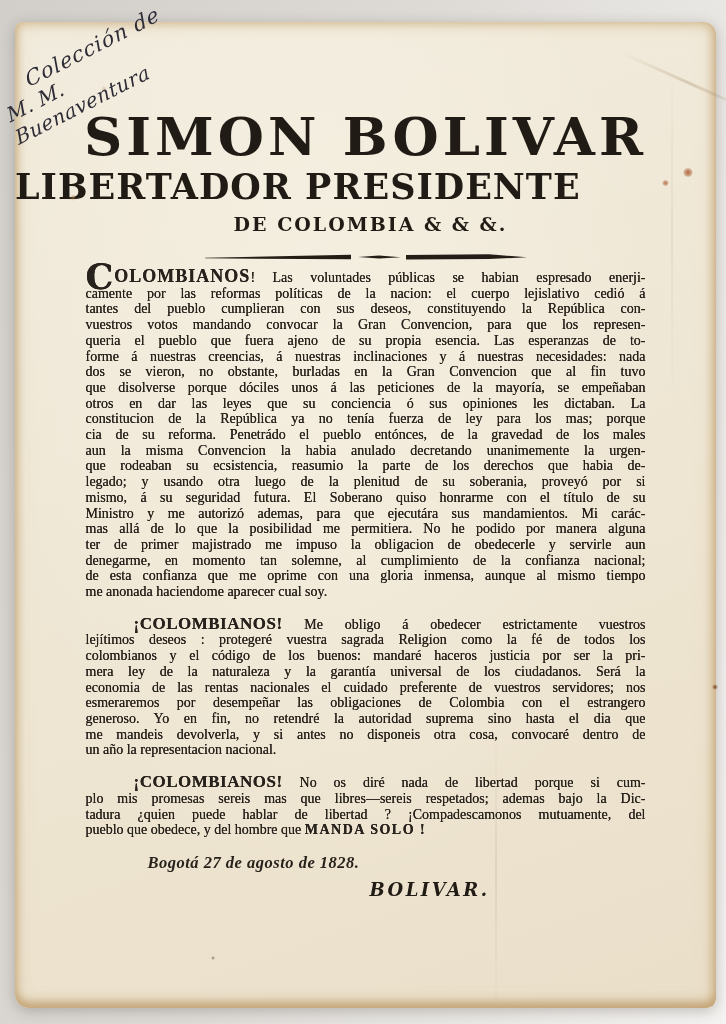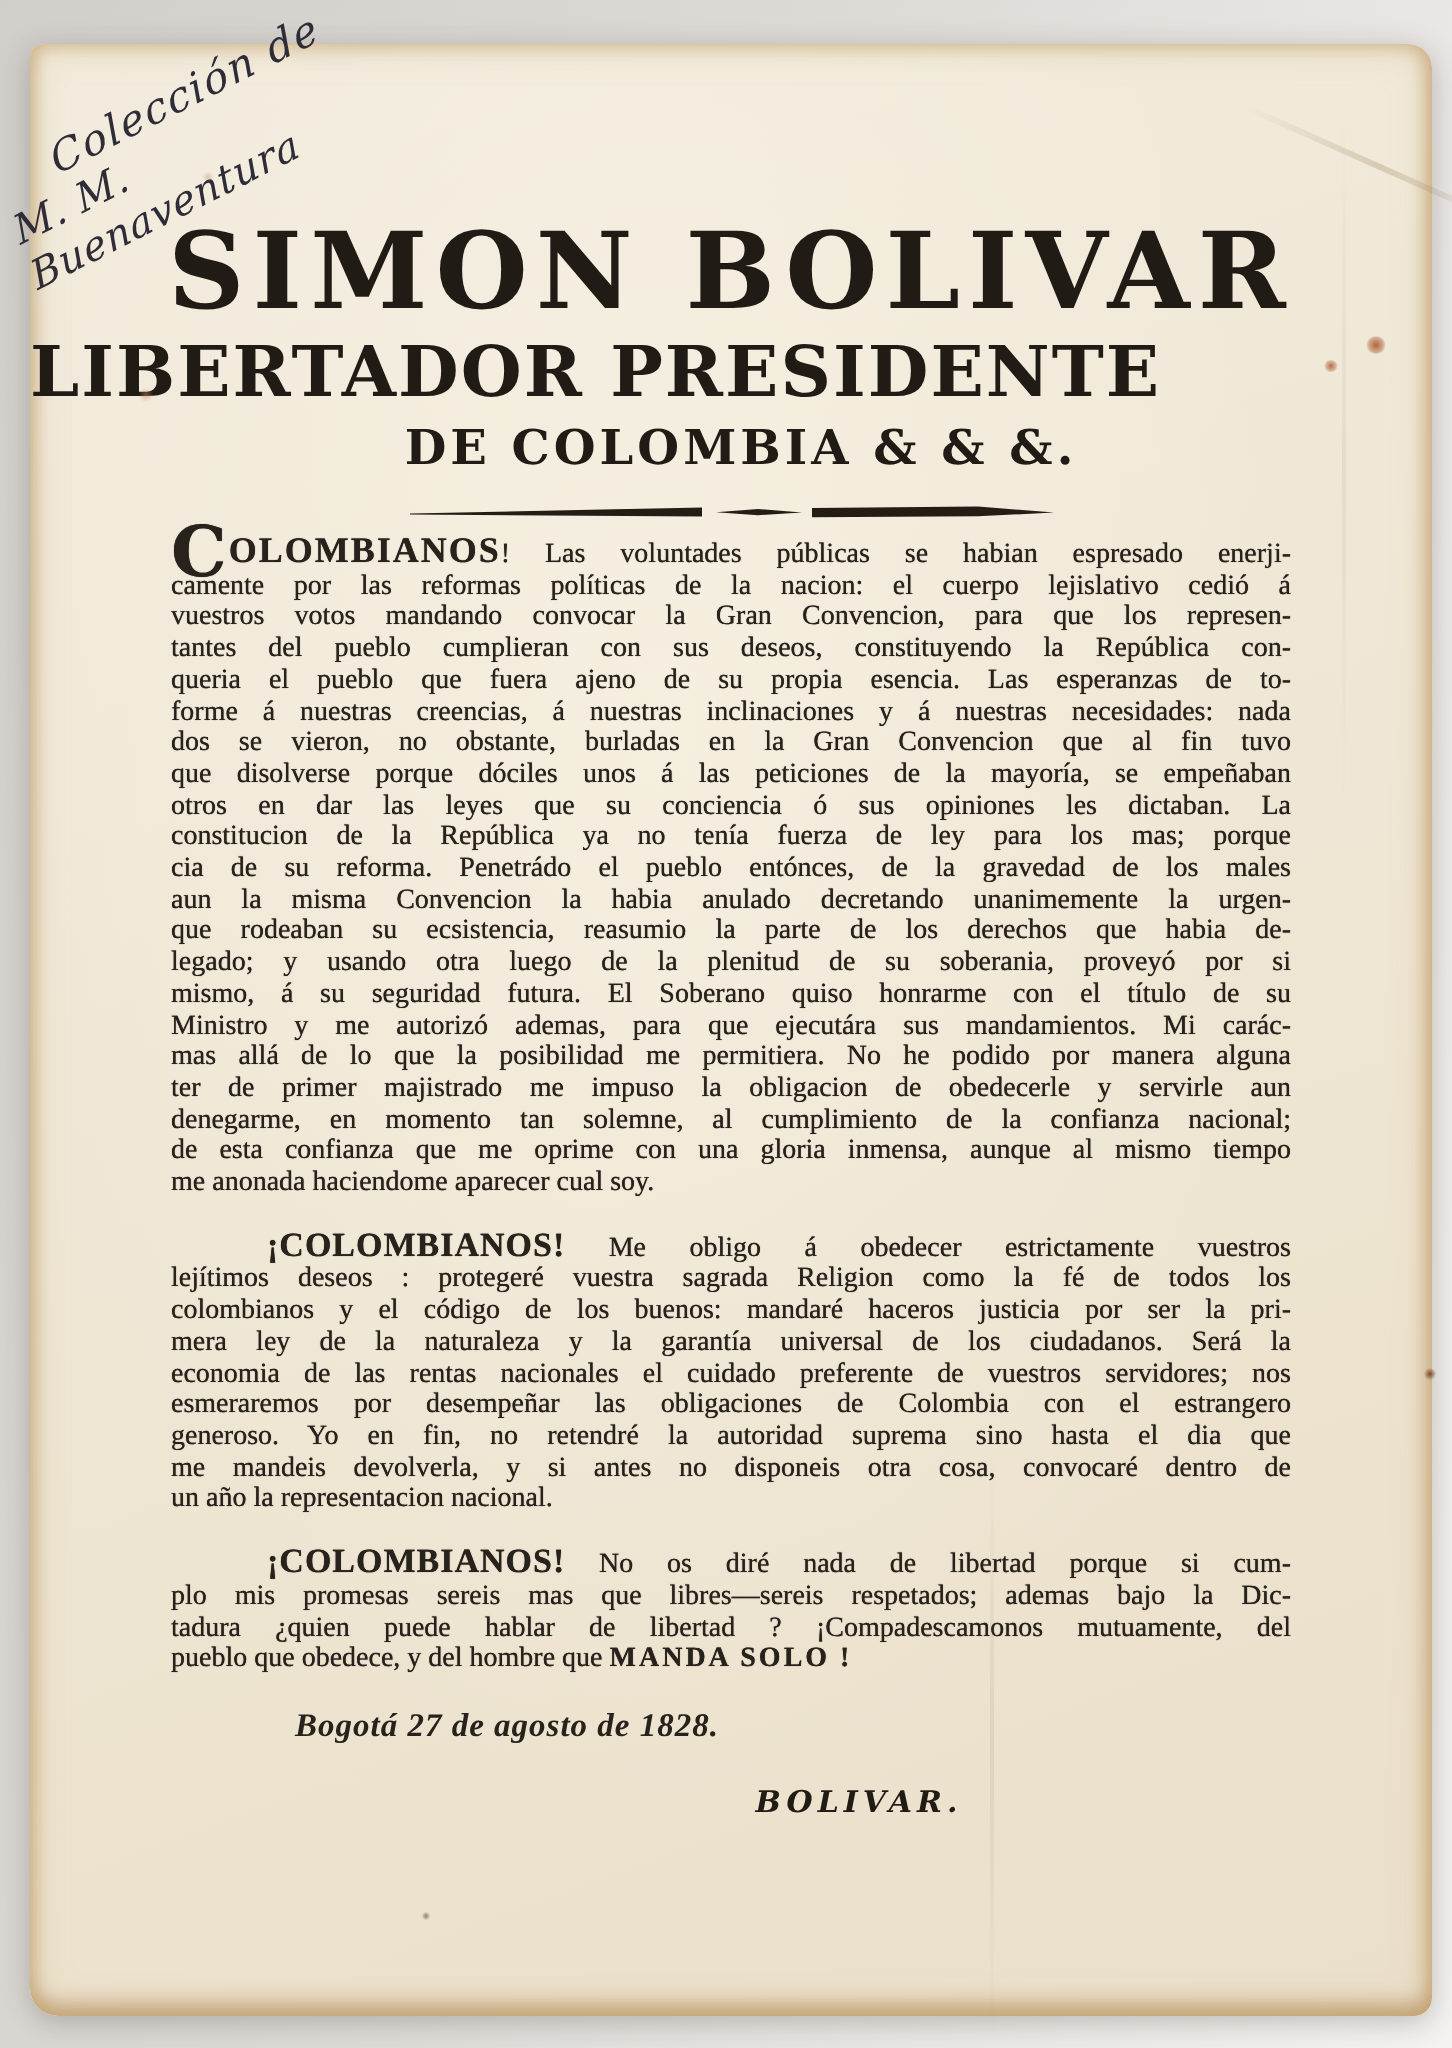--- a/index.html
+++ b/index.html
@@ -44,21 +44,21 @@
   }
   .subtitle{
     margin-top:7px; 
     font-family:"DejaVu Serif","Liberation Serif",serif;
     font-weight:bold; font-size:35px; line-height:35px; letter-spacing:1px;
     color:#211b15;
   }
   .subtitle2{
     margin-top:6px; text-align:center;
     font-family:"DejaVu Serif","Liberation Serif",serif;
-    font-weight:bold; font-size:24px; line-height:28px; letter-spacing:2px;
+    font-weight:bold; font-size:19px; line-height:28px; letter-spacing:2px;
     color:#211b15;
     padding-left:10px;
   }
   .rule{width:322px; margin:9px auto 0; height:8px; text-align:center;}
   
   .bodytext{width:560px; margin:15px auto 0;}
   .pline{
     font-size:14px; line-height:15.7px;
     text-align:justify; text-align-last:justify;
     white-space:normal; overflow:visible;
@@ -74,22 +74,22 @@
   .leadcaps{font-size:18px; font-weight:bold; line-height:0; letter-spacing:1px;}
   .lead{font-size:17px; font-weight:bold; line-height:0; letter-spacing:.5px;}
   .indent1{text-indent:48px;}
   .strongcaps{font-weight:bold; letter-spacing:1.5px;}
   .dateline{
     margin:15px 0 4px 62px;
     font-style:italic; font-weight:bold; font-size:16.5px; letter-spacing:.5px;
     color:#28221c;
   }
   .signature{
-    margin-top:19px; text-align:center; transform:translateX(64px);
-    font-style:italic; font-weight:bold; font-size:15px; letter-spacing:2.5px;
+    margin-top:6px; text-align:center; transform:translateX(64px);
+    font-style:italic; font-weight:bold; font-size:18px; letter-spacing:2.5px;
     font-family:"DejaVu Serif",serif; color:#211b15;
   }
   
   .spot{position:absolute; border-radius:50%; pointer-events:none;}
   .s1{left:668px; top:146px; width:10px; height:9px;
       background:radial-gradient(circle,#b0663c 0%,rgba(176,102,60,.45) 55%,rgba(176,102,60,0) 75%);}
   .s2{left:647px; top:158px; width:7px; height:6px;
       background:radial-gradient(circle,#b5724a 0%,rgba(181,114,74,.4) 55%,rgba(181,114,74,0) 75%);}
   .s3{left:54px; top:172px; width:8px; height:7px; opacity:.5;
       background:radial-gradient(circle,#c08a5a 0%,rgba(192,138,90,0) 70%);}
@@ -130,22 +130,22 @@
         <polygon points="201,2.0 284,1.3 322,4.3 284,6.1 201,6.6" fill="#241d16"></polygon>
       </svg>
     </div>
 
     <div class="bodytext">
 
       <div class="para">
         <div class="pline"><span class="bigC">C</span><span class="leadcaps">OLOMBIANOS</span><span>! Las voluntades públicas se habian espresado enerji-</span></div>
         <div>
             <div class="pline">camente por las reformas políticas de la nacion: el cuerpo lejislativo cedió á</div>
+            <div class="pline">tantes del pueblo cumplieran con sus deseos, constituyendo la República con-</div>
             <div class="pline">vuestros votos mandando convocar la Gran Convencion, para que los represen-</div>
-            <div class="pline">tantes del pueblo cumplieran con sus deseos, constituyendo la República con-</div>
             <div class="pline">queria el pueblo que fuera ajeno de su propia esencia. Las esperanzas de to-</div>
             <div class="pline">forme á nuestras creencias, á nuestras inclinaciones y á nuestras necesidades: nada</div>
             <div class="pline">dos se vieron, no obstante, burladas en la Gran Convencion que al fin tuvo</div>
             <div class="pline">que disolverse porque dóciles unos á las peticiones de la mayoría, se empeñaban</div>
             <div class="pline">otros en dar las leyes que su conciencia ó sus opiniones les dictaban. La</div>
             <div class="pline">constitucion de la República ya no tenía fuerza de ley para los mas; porque</div>
             <div class="pline">cia de su reforma. Penetrádo el pueblo entónces, de la gravedad de los males</div>
             <div class="pline">aun la misma Convencion la habia anulado decretando unanimemente la urgen-</div>
             <div class="pline">que rodeaban su ecsistencia, reasumio la parte de los derechos que habia de-</div>
             <div class="pline">legado; y usando otra luego de la plenitud de su soberania, proveyó por si</div>

